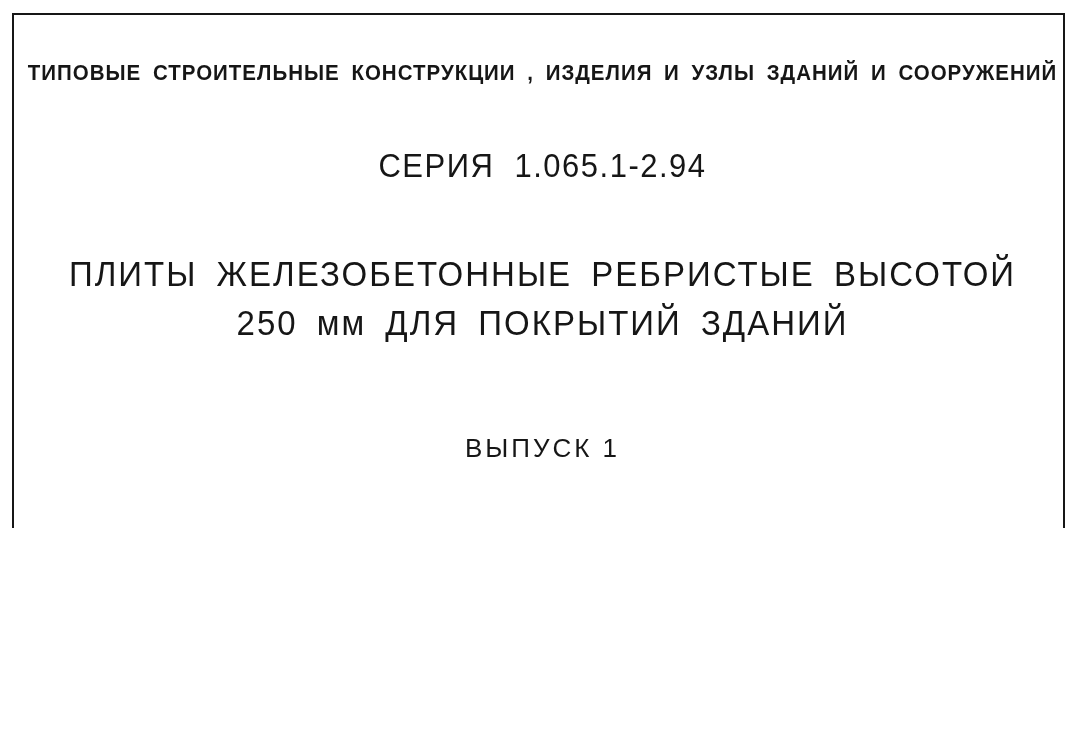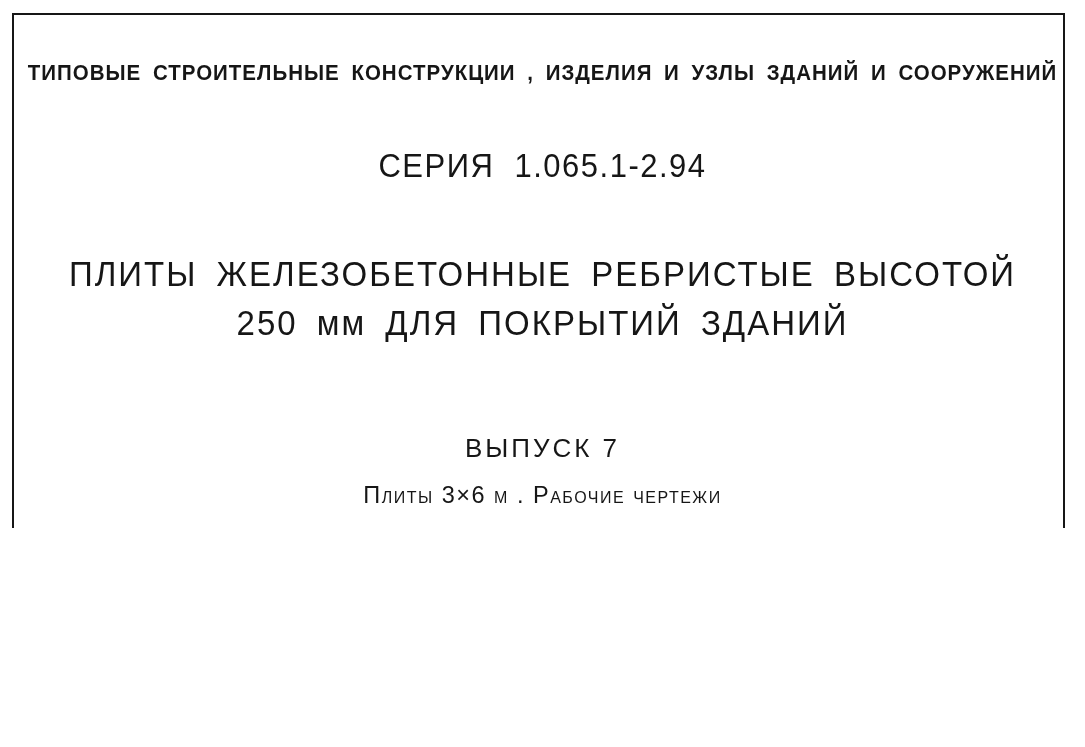--- a/index.html
+++ b/index.html
@@ -101,17 +101,16 @@
 
   <div class="textline header-line">ТИПОВЫЕ СТРОИТЕЛЬНЫЕ КОНСТРУКЦИИ , ИЗДЕЛИЯ И УЗЛЫ ЗДАНИЙ И СООРУЖЕНИЙ</div>
 
   <div class="textline series-line">СЕРИЯ 1.065.1-2.94</div>
 
   <div class="title-block">
     <div>ПЛИТЫ ЖЕЛЕЗОБЕТОННЫЕ РЕБРИСТЫЕ ВЫСОТОЙ</div>
     <div>250 мм ДЛЯ ПОКРЫТИЙ ЗДАНИЙ</div>
   </div>
 
-  <div class="textline issue-line">ВЫПУСК 7</div>
+  <div class="textline issue-line">ВЫПУСК 1</div>
 
-  <div class="textline subtitle-line">Плиты 3×6 м . Рабочие чертежи</div>
 
 </div>
 
 </body></html>

